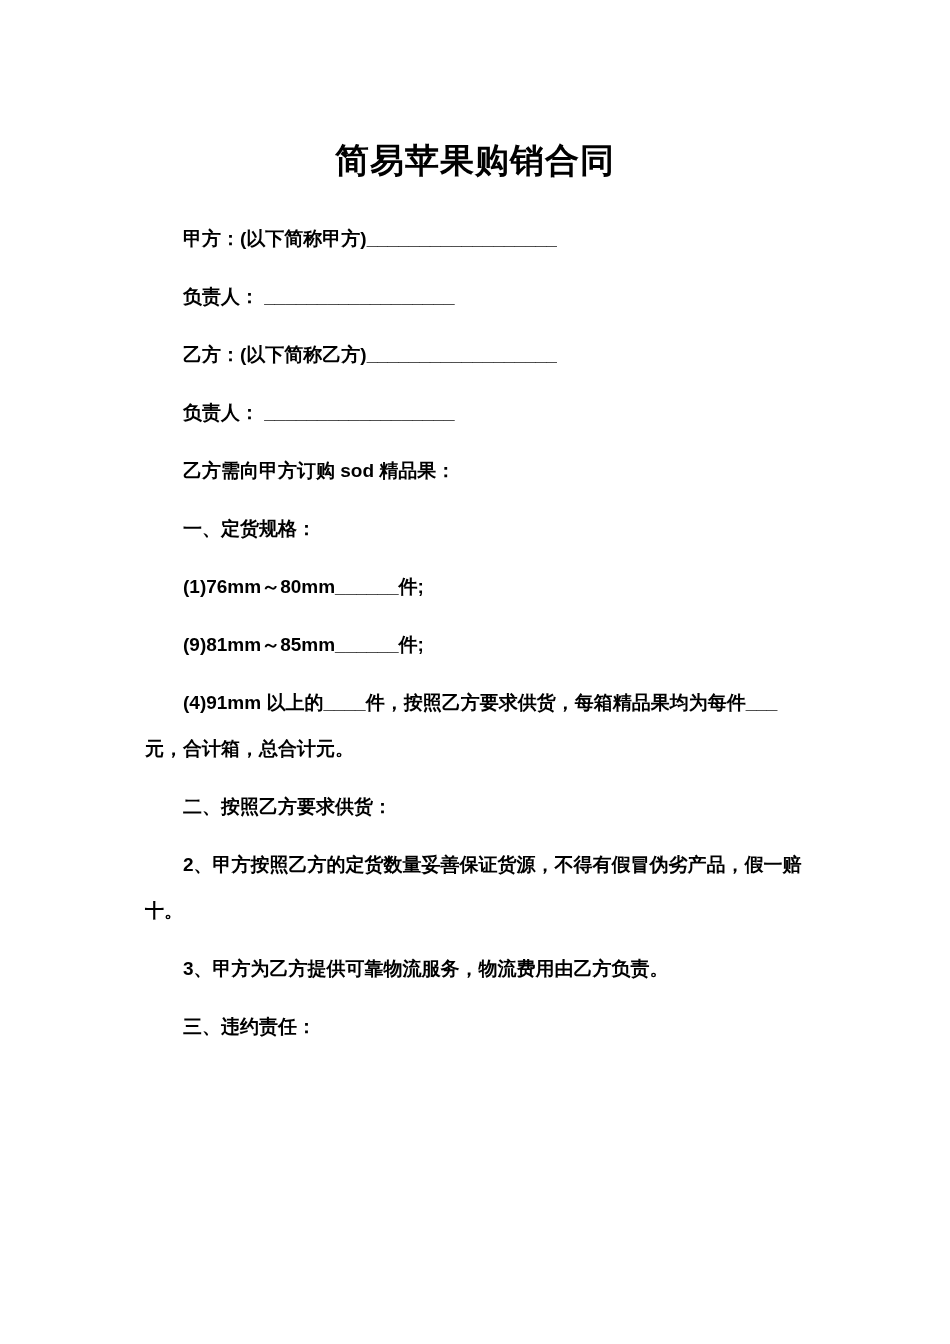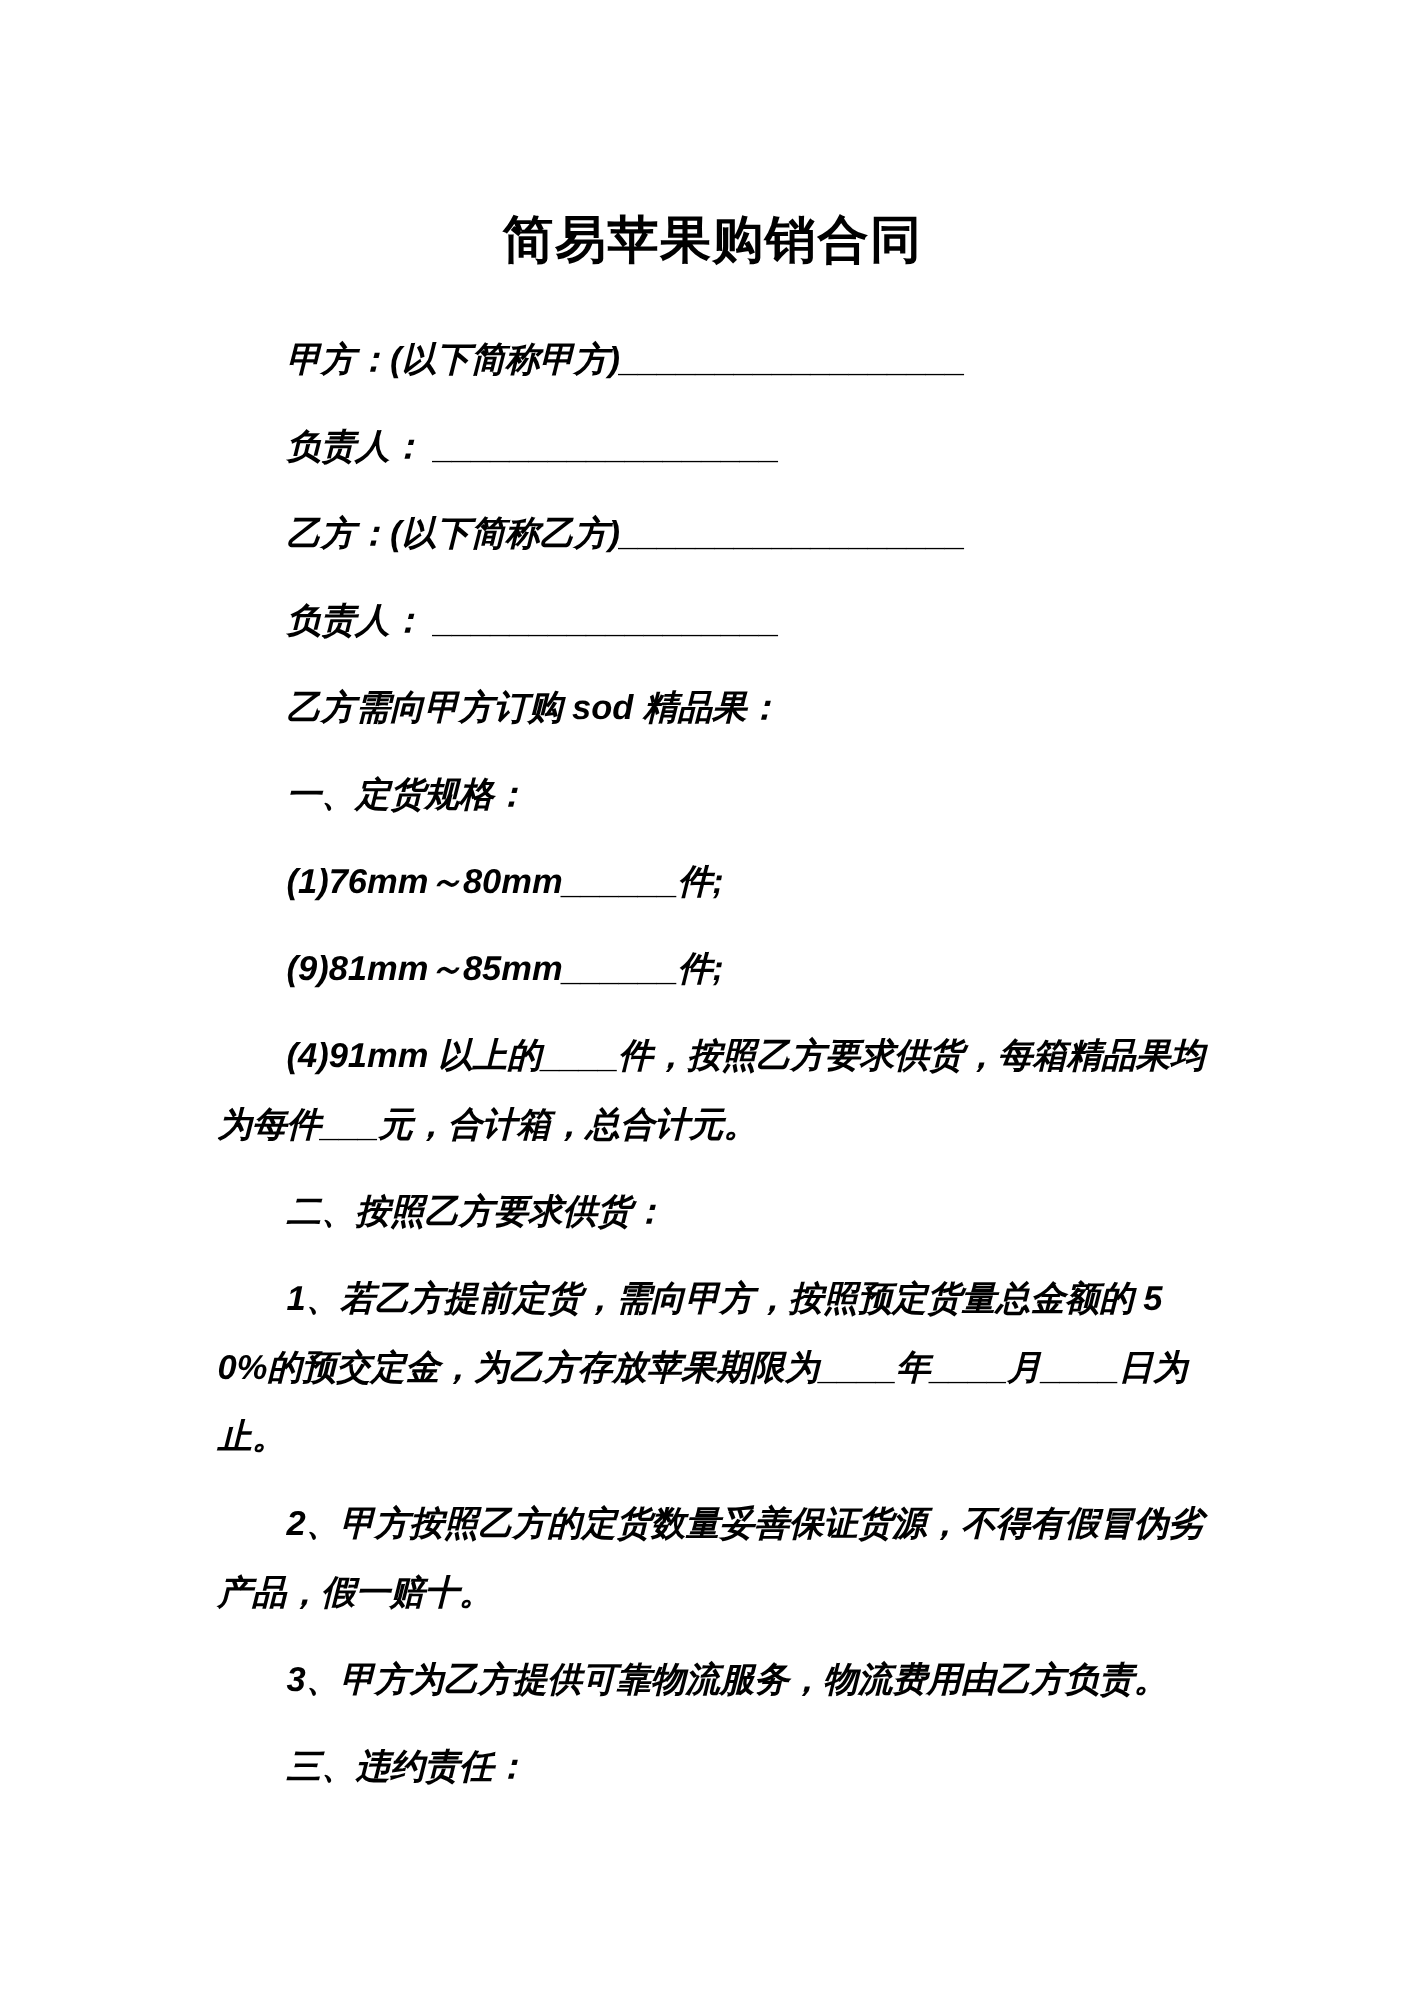--- a/index.html
+++ b/index.html
@@ -22,42 +22,40 @@
   .doc-title {
     margin: 0 0 34px 0;
     text-align: center;
     font-size: 34px;
     font-weight: 700;
     letter-spacing: 1px;
     line-height: 1.3;
   }
   .doc-body p {
     margin: 0 0 12px 0;
-    font-size: 23px;
+    font-size: 19px;
     font-weight: 700;
     line-height: 46px;
     text-indent: 2em;
     word-break: break-all;
-    font-style: italic;
   }
 </style>
 </head>
 <body>
 
 <div class="page">
   <h1 class="doc-title">简易苹果购销合同</h1>
   <div class="doc-body">
       <p>甲方：(以下简称甲方)__________________</p>
       <p>负责人： __________________</p>
       <p>乙方：(以下简称乙方)__________________</p>
       <p>负责人： __________________</p>
       <p>乙方需向甲方订购 sod 精品果：</p>
       <p>一、定货规格：</p>
       <p>(1)76mm～80mm______件;</p>
       <p>(9)81mm～85mm______件;</p>
       <p>(4)91mm 以上的____件，按照乙方要求供货，每箱精品果均为每件___元，合计箱，总合计元。</p>
       <p>二、按照乙方要求供货：</p>
-      <p>1、若乙方提前定货，需向甲方，按照预定货量总金额的 50%的预交定金，为乙方存放苹果期限为____年____月____日为止。</p>
       <p>2、甲方按照乙方的定货数量妥善保证货源，不得有假冒伪劣产品，假一赔十。</p>
       <p>3、甲方为乙方提供可靠物流服务，物流费用由乙方负责。</p>
       <p>三、违约责任：</p>
     </div>
 </div>
 
 </body></html>

